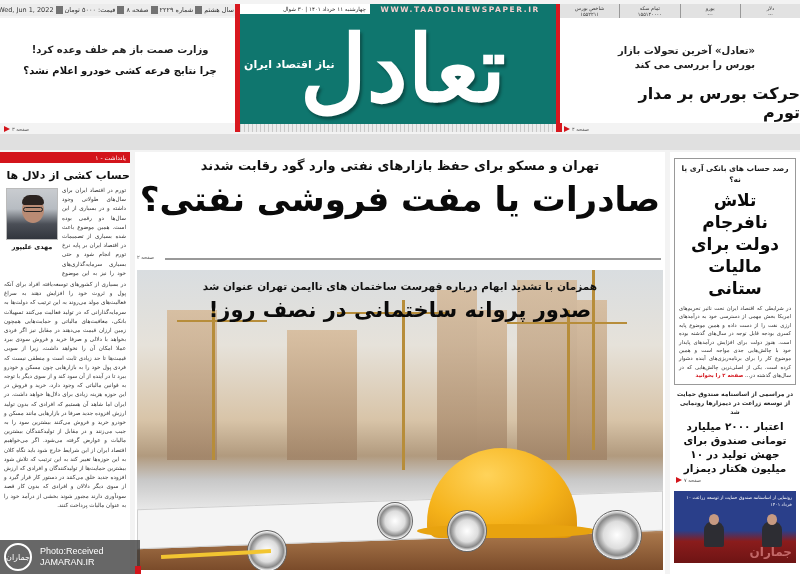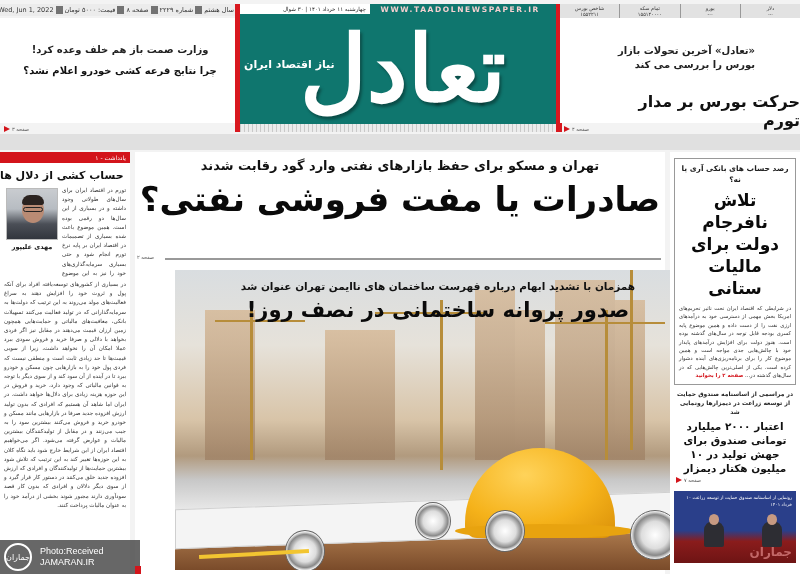--- a/index.html
+++ b/index.html
@@ -18,43 +18,43 @@
   .logo-box .date-strip { position: absolute; left: 0; top: 0; width: 130px; height: 10px; background: #fff; font-size: 5.5px; color: #222; direction: rtl; text-align: right; padding: 2px 4px; }
   .logo-box .site { position: absolute; right: 20px; top: 1px; font-size: 7.5px; letter-spacing: 1.6px; color: #f6d0d0; font-weight: bold; }
   .logo-box .tagline { position: absolute; left: 4px; top: 54px; font-size: 11px; color: #fff; font-weight: bold; direction: rtl; }
   .logo-box .brand { position: absolute; left: 60px; top: 10px; font-size: 92px; line-height: 110px; color: #fff; font-weight: bold; font-family: "DejaVu Serif", serif; text-shadow: 2px 3px 3px rgba(0,0,0,0.35); direction: rtl; }
   .logo-box .ruler { position: absolute; left: 0; bottom: 0; width: 320px; height: 8px; background: repeating-linear-gradient(90deg, #c9c9c9 0 1px, #ececec 1px 4px); }
   .stocks { position: absolute; left: 560px; top: 4px; width: 240px; height: 14px; background: #e2e2e2; display: flex; direction: ltr; }
   .stock { flex: 1; border-left: 1px solid #999; text-align: center; font-size: 5px; color: #333; line-height: 6px; padding-top: 1px; }
   .stock:first-child { border-left: none; }
   .right-teaser { position: absolute; left: 560px; top: 18px; width: 240px; height: 105px; background: #fff; direction: rtl; text-align: right; padding-top: 26px; }
   .right-teaser .kicker { font-size: 10px; font-weight: bold; color: #222; line-height: 14px; width: 150px; margin: 0 auto; }
-  .right-teaser .headline { font-size: 16px; font-weight: bold; color: #111; margin-top: 20px; padding-left: 46px; }
+  .right-teaser .headline { font-size: 16px; font-weight: bold; color: #111; margin-top: 12px; padding-left: 46px; }
   .redbar-l { position: absolute; left: 235px; top: 4px; width: 6px; height: 128px; background: #d8181f; }
   .redbar-r { position: absolute; left: 556px; top: 4px; width: 6px; height: 128px; background: #d8181f; }
   .gray-band { position: absolute; left: 0; top: 134px; width: 800px; height: 16px; background: #e0e0e0; }
   
   .left-col { position: absolute; left: 0; top: 152px; width: 130px; height: 422px; background: #fff; direction: rtl; overflow: hidden; }
   .note-tag { background: #d3141b; color: #fff; font-size: 6px; padding: 2px 4px; height: 11px; text-align: right; }
-  .left-col .title { font-size: 11px; font-weight: bold; text-align: left; color: #111; padding: 6px 0 4px; }
+  .left-col .title { font-size: 11px; font-weight: bold; text-align: right; color: #111; padding: 6px 0 4px; }
   .author-box { position: absolute; left: 6px; top: 36px; width: 52px; height: 64px; }
   .author-photo { width: 52px; height: 52px; background: linear-gradient(180deg,#c9ccd0 0%,#b7bcc2 40%,#4b4f57 70%,#32363d 100%); position: relative; border: 1px solid #bbb; }
   .author-photo .head { position: absolute; left: 15px; top: 8px; width: 22px; height: 26px; border-radius: 50%; background: #b98b74; }
   .author-photo .hair { position: absolute; left: 15px; top: 6px; width: 22px; height: 10px; border-radius: 11px 11px 3px 3px; background: #2b2320; }
   .author-photo .glasses { position: absolute; left: 16px; top: 18px; width: 20px; height: 5px; border: 1px solid #222; border-radius: 3px; }
   .author-name { font-size: 6.5px; font-weight: bold; text-align: center; margin-top: 3px; color: #111; }
   .body-text { font-size: 5.6px; line-height: 9.2px; color: #333; text-align: justify; padding: 0 4px; }
   .body-text.first { margin-right: 0; padding-left: 62px; height: 92px; overflow: hidden; }
   
   .center { position: absolute; left: 135px; top: 152px; width: 530px; height: 422px; background: #fff; direction: rtl; }
   .center .kicker { font-size: 13px; font-weight: bold; text-align: center; color: #111; margin-top: 6px; }
   .center .main-head { font-size: 34px; font-weight: bold; text-align: center; color: #0a0a0a; margin-top: 6px; letter-spacing: -1px; }
   .rule { position: absolute; left: 30px; right: 4px; top: 106px; height: 2px; background: #999; }
   .photo { position: absolute; left: 2px; top: 118px; width: 526px; height: 300px; overflow: hidden;
-    background: linear-gradient(180deg, #d9dde0 0%, #e6e2da 25%, #d8c4a8 50%, #b19a7e 62%, #c8c8c8 70%, #efefef 82%, #a8764a 88%, #7a4b2a 100%); margin-left: 38px; }
+    background: linear-gradient(180deg, #d9dde0 0%, #e6e2da 25%, #d8c4a8 50%, #b19a7e 62%, #c8c8c8 70%, #efefef 82%, #a8764a 88%, #7a4b2a 100%); }
   .photo .sub-kicker { position: absolute; width: 100%; top: 10px; text-align: center; font-size: 10.5px; font-weight: bold; color: #111; }
   .photo .sub-head { position: absolute; width: 100%; top: 28px; text-align: center; font-size: 21px; font-weight: bold; color: #0a0a0a; }
   .building { position: absolute; bottom: 0; background: linear-gradient(180deg,#d4b48f,#9e8064); opacity: 0.75; }
   .crane-v { position: absolute; width: 3px; background: #b78d3a; }
   .crane-h { position: absolute; height: 2px; background: #b78d3a; }
   .helmet { position: absolute; left: 290px; top: 178px; width: 150px; height: 90px; border-radius: 75px 75px 12px 12px; background: radial-gradient(ellipse at 40% 30%, #ffd35a 0%, #f5b21a 55%, #d98f08 100%); }
   .helmet-brim { position: absolute; left: 280px; top: 254px; width: 180px; height: 14px; border-radius: 50%; background: #e8a30f; }
   .roll { position: absolute; border-radius: 50%; background: radial-gradient(circle, #fff 0%, #ddd 40%, #888 60%, #f3f3f3 70%); border: 1px solid #666; }
   .paper { position: absolute; background: #f4f4f4; border: 1px solid #cfcfcf; }
   .pencil { position: absolute; left: 24px; top: 282px; width: 110px; height: 4px; background: #f2c531; transform: rotate(-3deg); }

